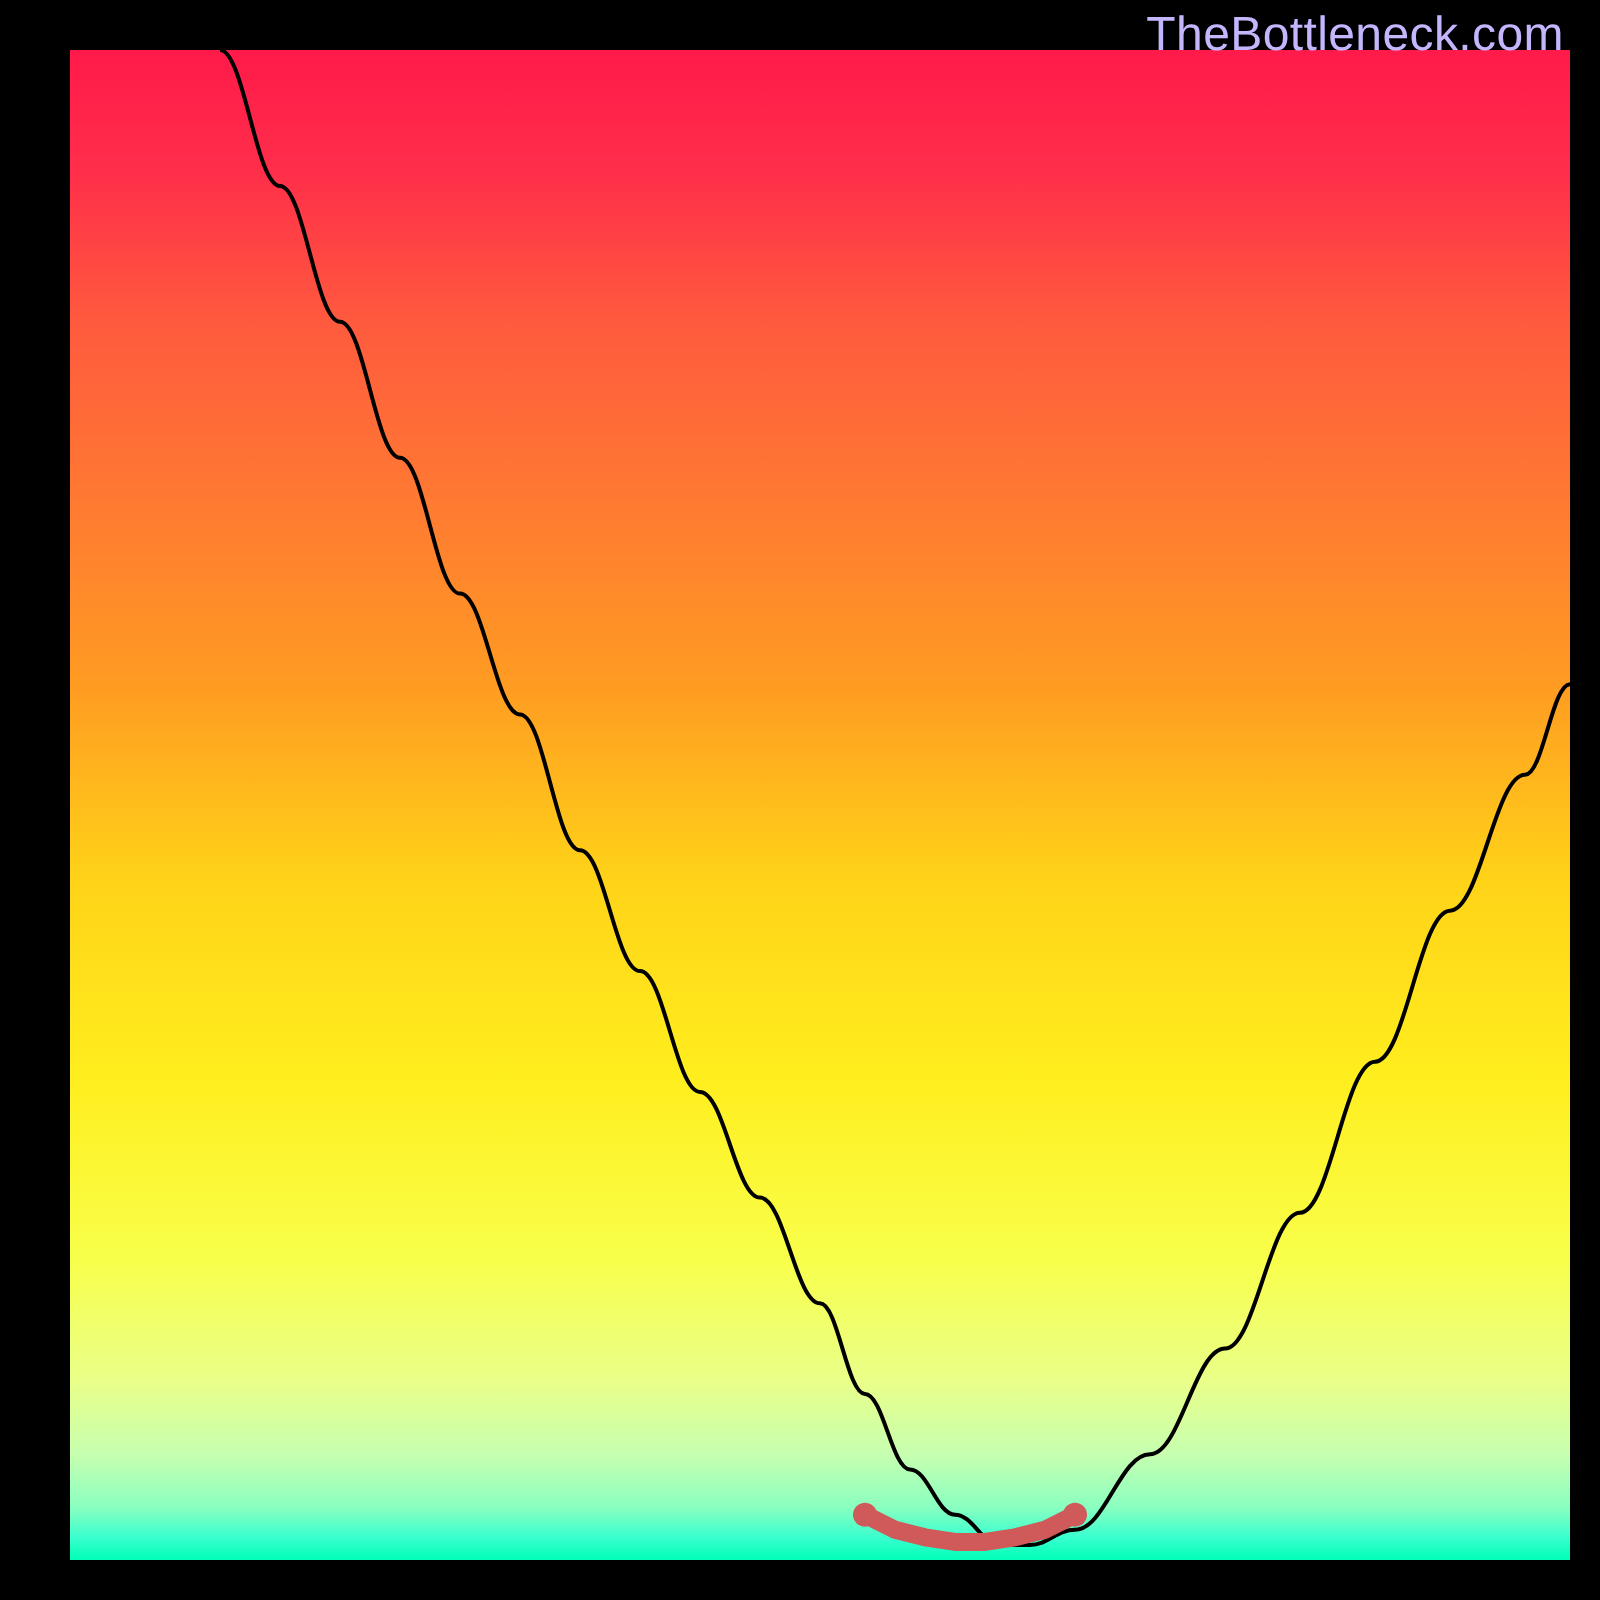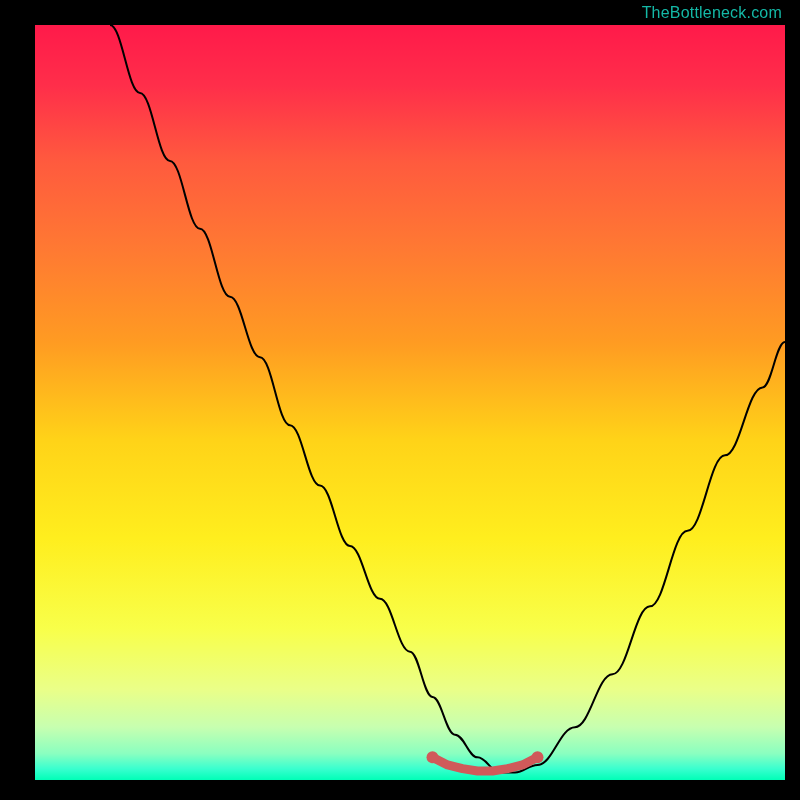--- a/index.html
+++ b/index.html
@@ -14,22 +14,22 @@
   .container {
     position: relative;
     width: 800px;
     height: 800px;
     background: #000;
   }
   .watermark {
     position: absolute;
     top: 4px;
     right: 18px;
-    color: #14b8a6;
-    font-size: 16px;
+    color: #c4b5fd;
+    font-size: 24px;
     font-weight: 500;
     z-index: 10;
     letter-spacing: 0.2px;
   }
   .plot-area {
     position: absolute;
     left: 35px;
     top: 25px;
     width: 750px;
     height: 755px;

